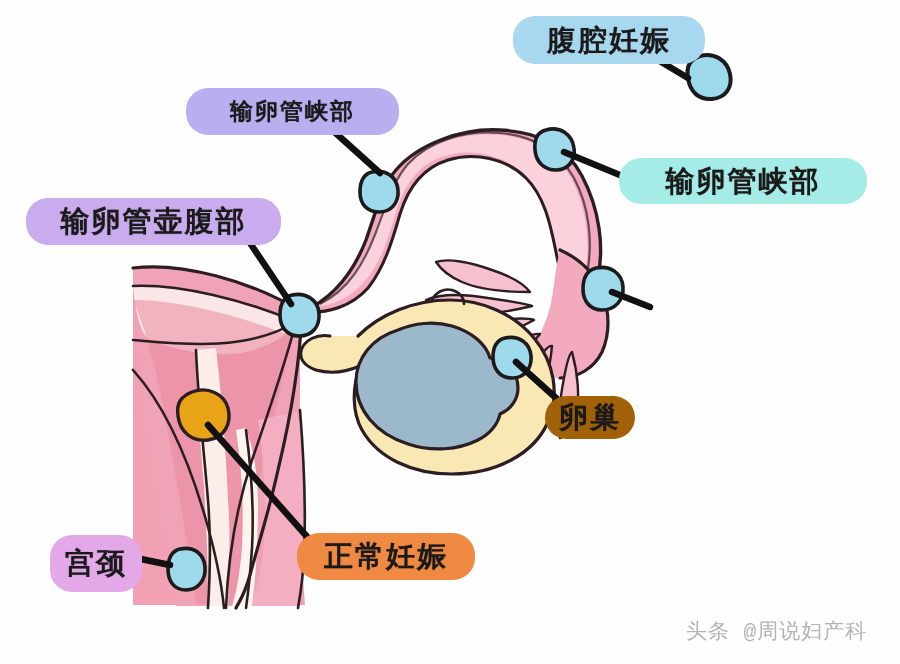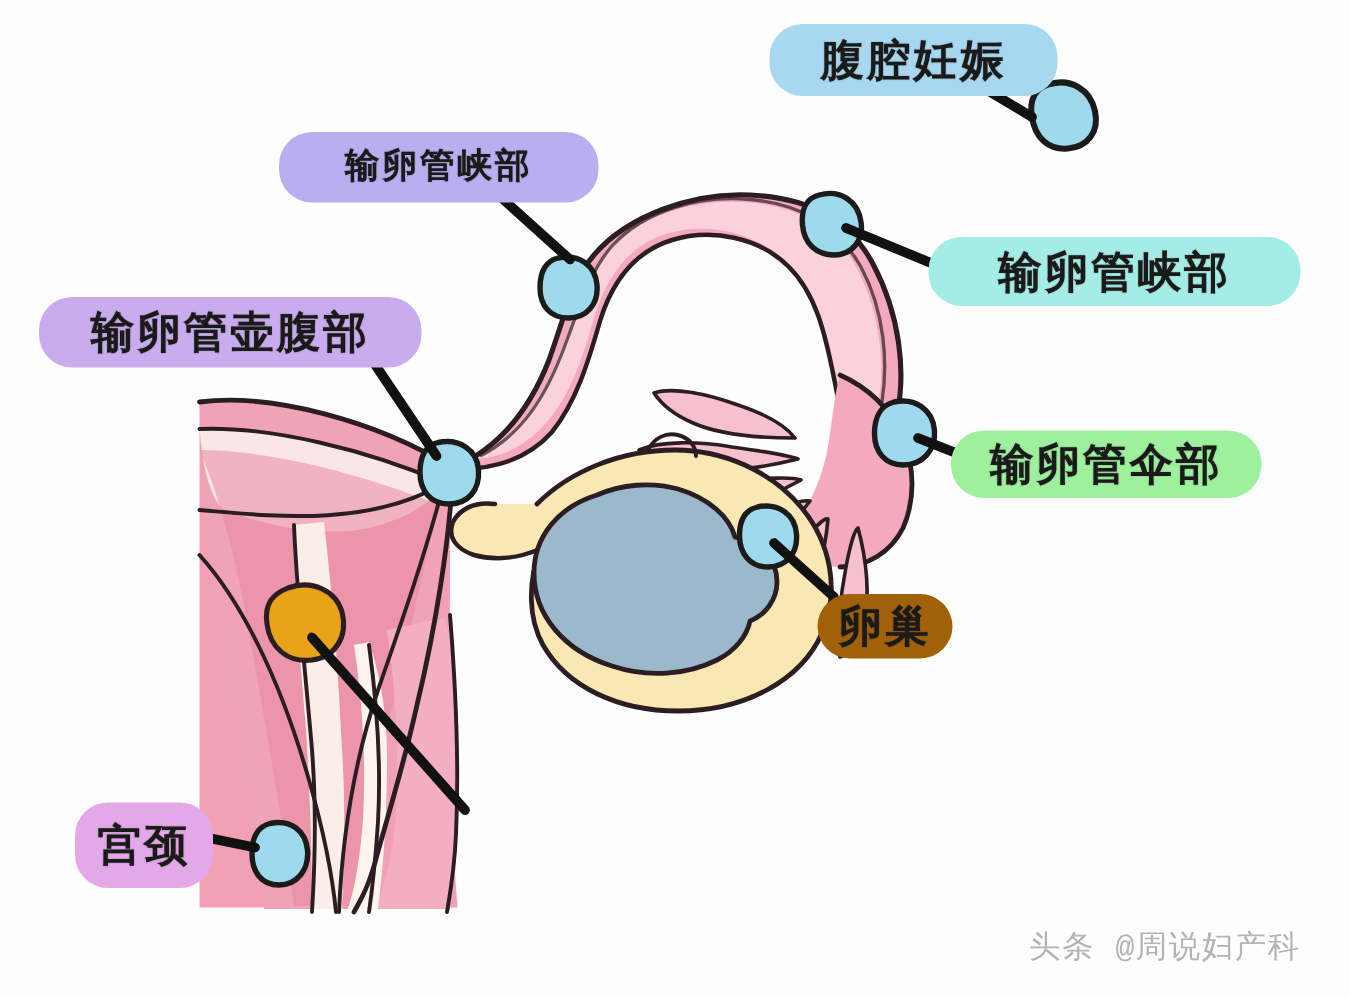--- a/index.html
+++ b/index.html
@@ -290,19 +290,19 @@
       <line x1="516" y1="362" x2="556" y2="398"></line>
       <line x1="208" y1="425" x2="310" y2="540"></line>
       <line x1="170" y1="565" x2="136" y2="558"></line>
     </g>
   </svg>
 
   <div class="label lbl-abdominal">腹腔妊娠</div>
   <div class="label lbl-isthmus">输卵管峡部</div>
   <div class="label lbl-interstitial">输卵管壶腹部</div>
   <div class="label lbl-ampulla">输卵管峡部</div>
-  <div class="label lbl-fimbria">输卵管伞部</div>
   <div class="label lbl-ovary">卵巢</div>
+  <div class="label lbl-normal">正常妊娠</div>
   <div class="label lbl-cervix">宫颈</div>
 
   <div class="watermark">头条 @周说妇产科</div>
 
 </div>
 
 </body></html>

